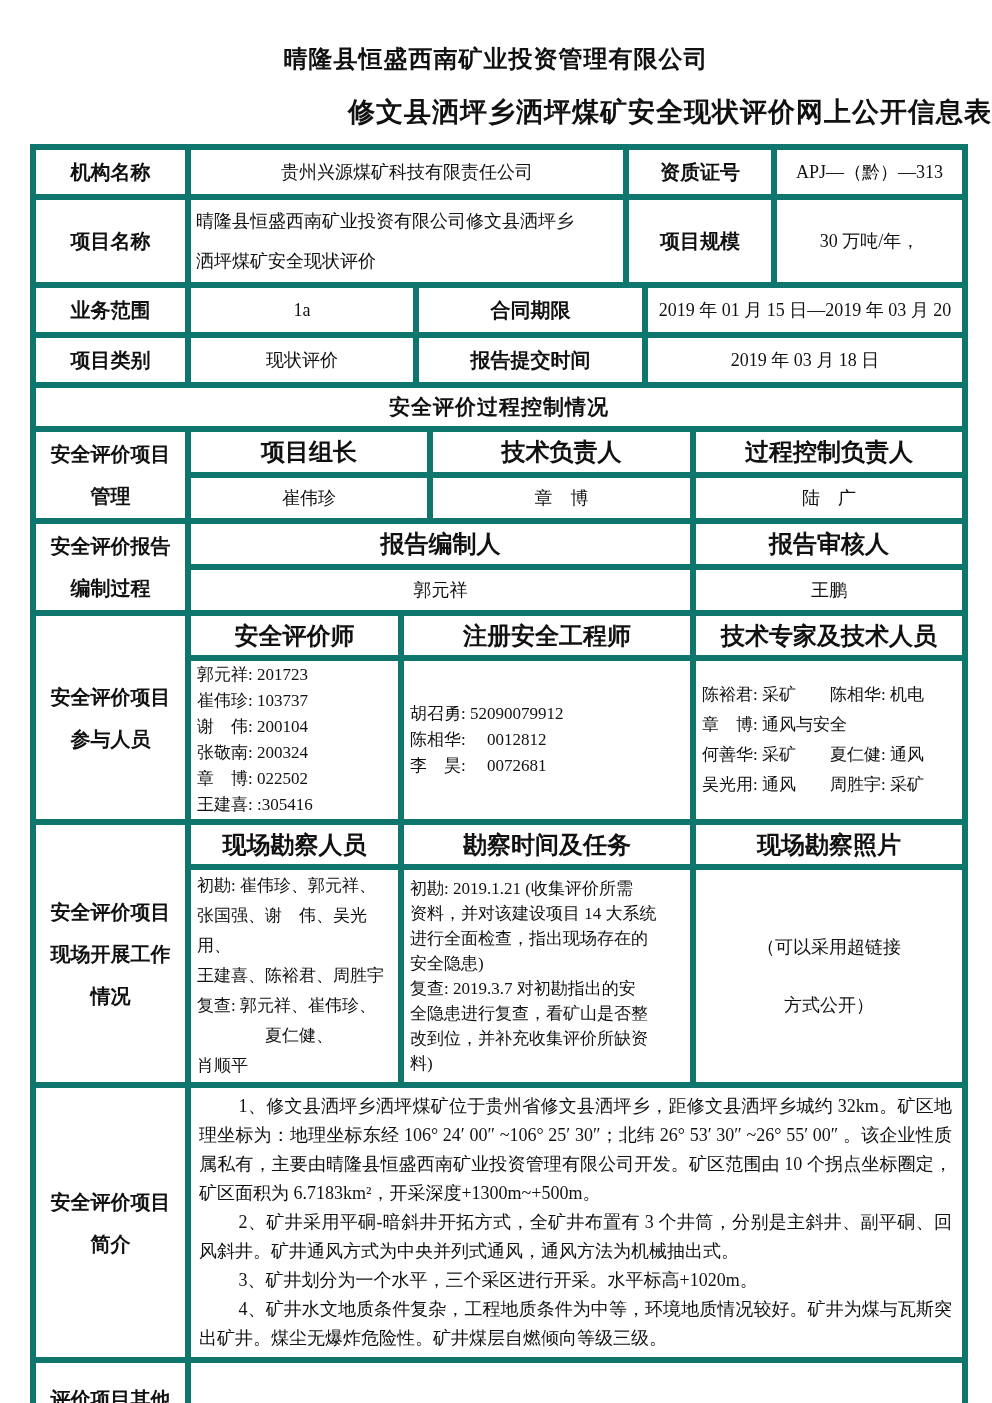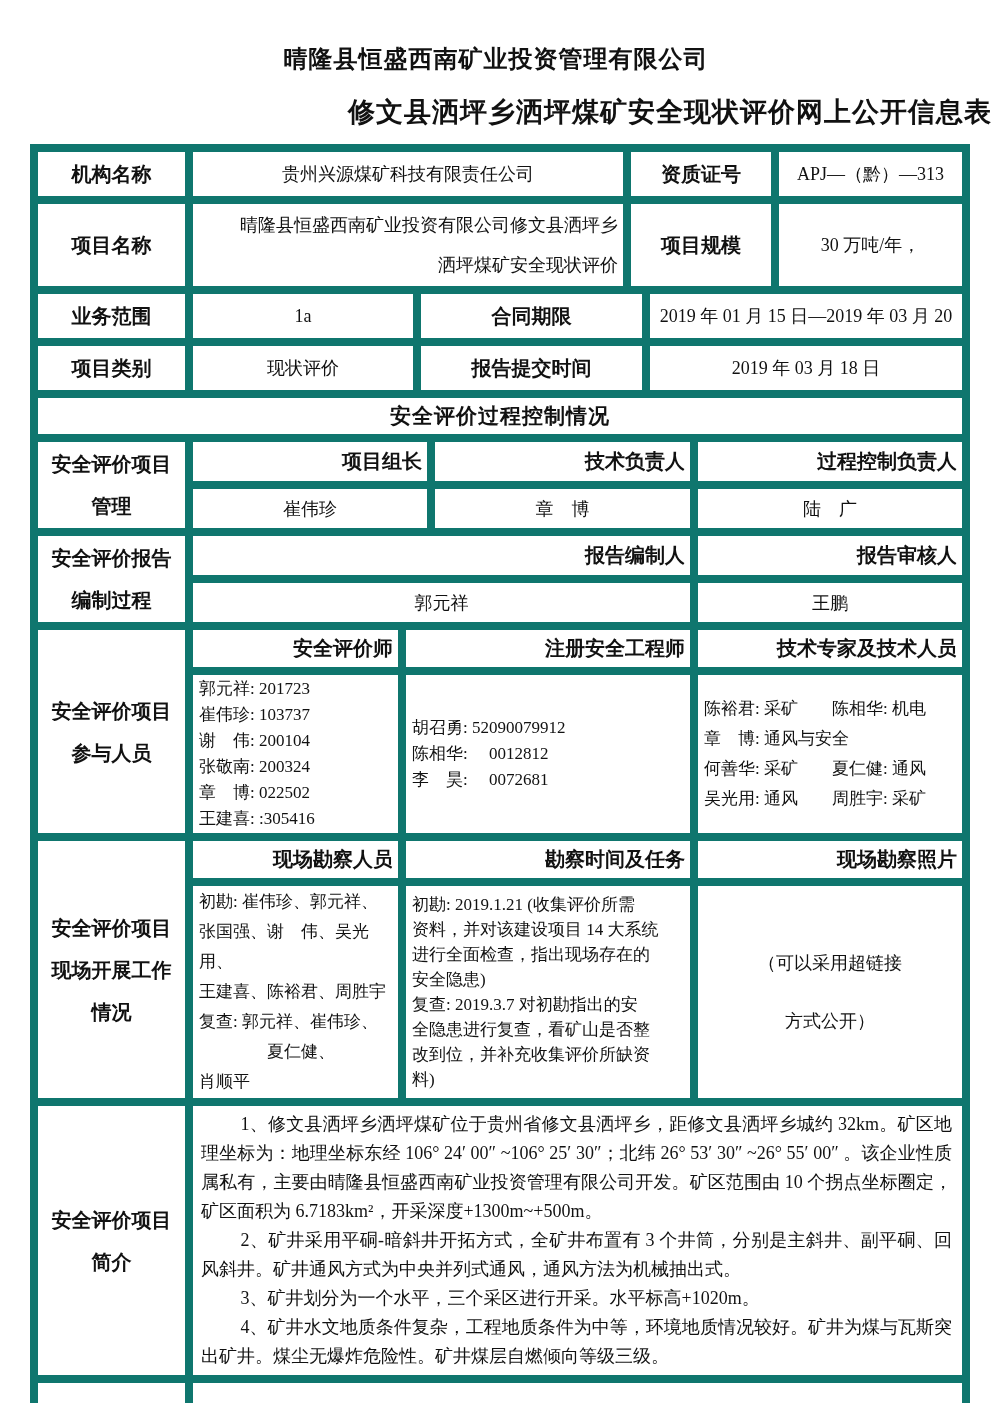--- a/index.html
+++ b/index.html
@@ -34,51 +34,51 @@
     letter-spacing: 1px;
   }
   table.form-table {
     border-collapse: collapse;
     table-layout: fixed;
     width: 932px;
     margin: 16px 0 0 30px;
     border: 3px solid #1c1c1c;
   }
   td {
-    border: 8px solid #0f766e;
+    border: 6px solid #0f766e;
     padding: 1px 5px;
     vertical-align: middle;
     overflow: hidden;
   }
   .lbl {
     font-weight: bold;
     font-size: 20px;
     text-align: center;
     white-space: pre-line;
     line-height: 42px;
   }
   .hdr {
     font-weight: bold;
-    font-size: 20px;
-    text-align: right;
+    font-size: 24px;
+    text-align: center;
     border-radius: 22px;
   }
   .banner {
     font-weight: bold;
     font-size: 21px;
     text-align: center;
     letter-spacing: 1px;
   }
   .val {
     font-size: 18px;
     text-align: center;
   }
   .val-pre {
     font-size: 18px;
-    text-align: right;
+    text-align: left;
     white-space: pre-line;
     line-height: 40px;
   }
   .multi {
     font-size: 17px;
     text-align: left;
     white-space: pre-wrap;
     line-height: 26px;
     padding-left: 6px;
     padding-right: 2px;

